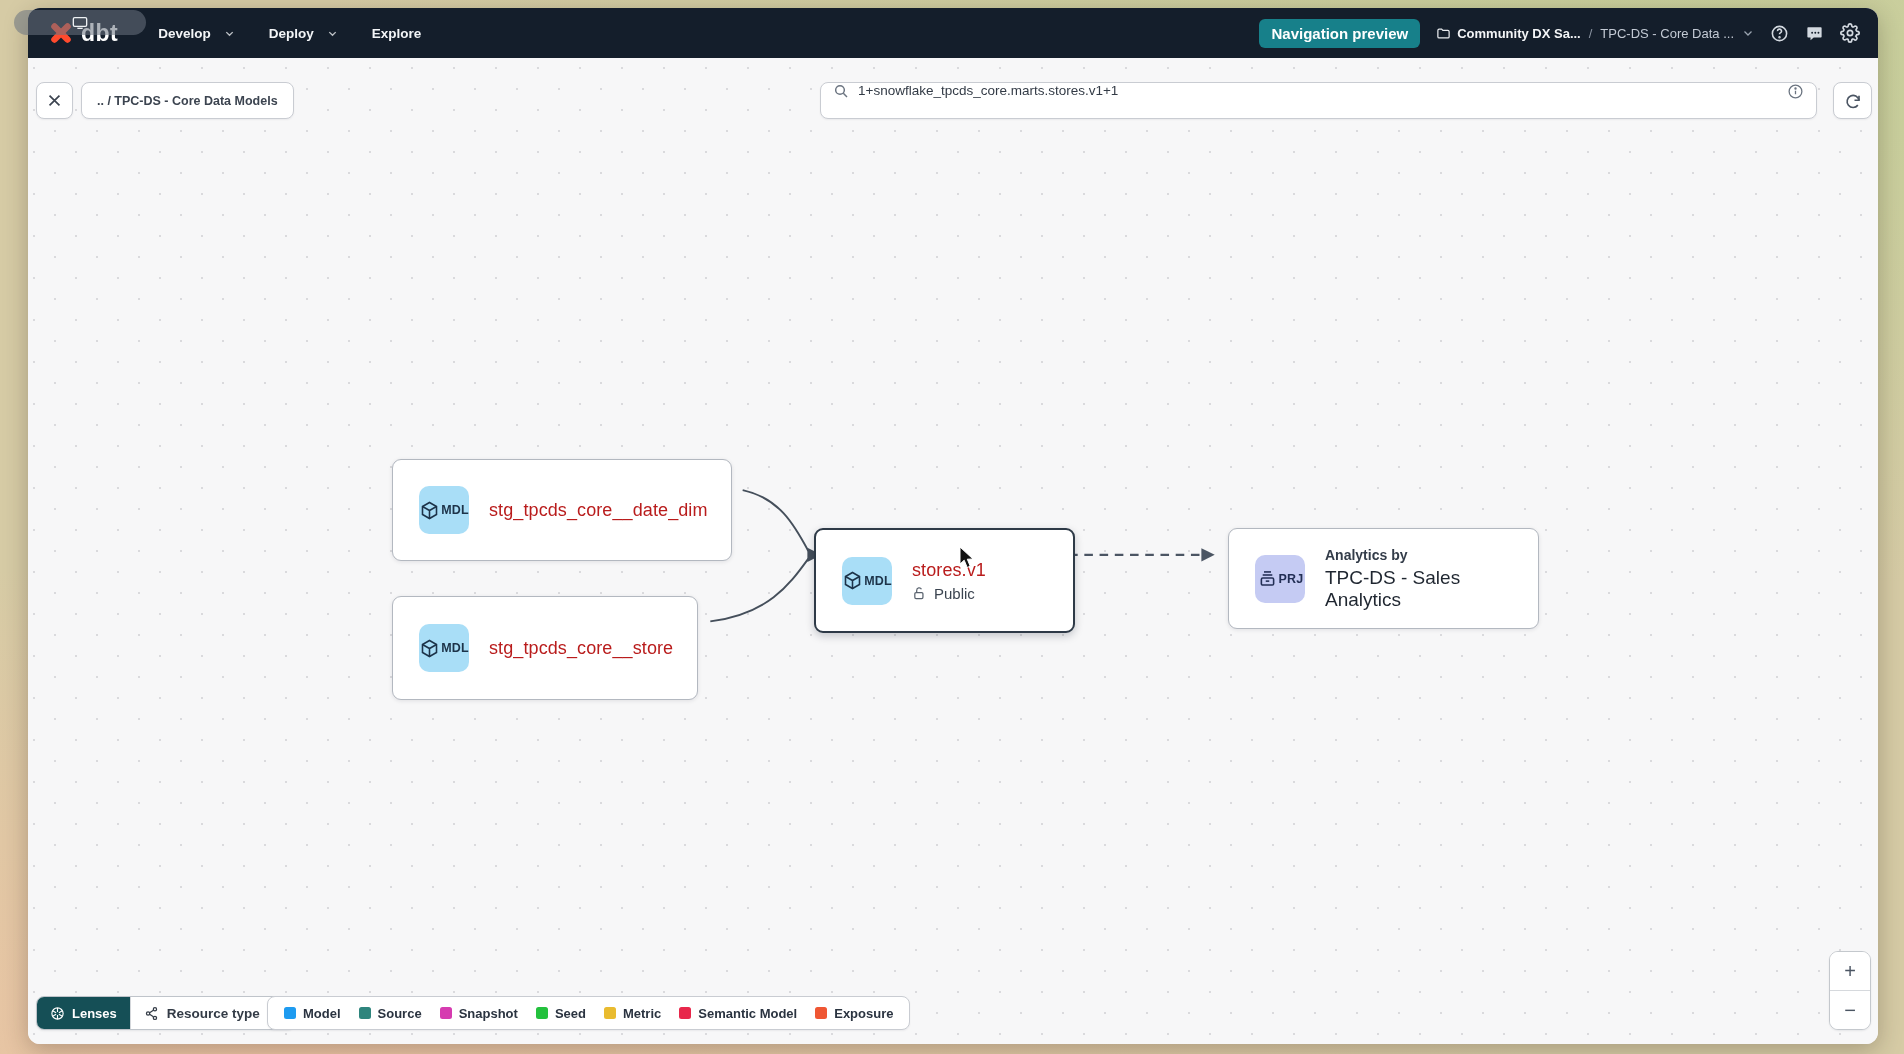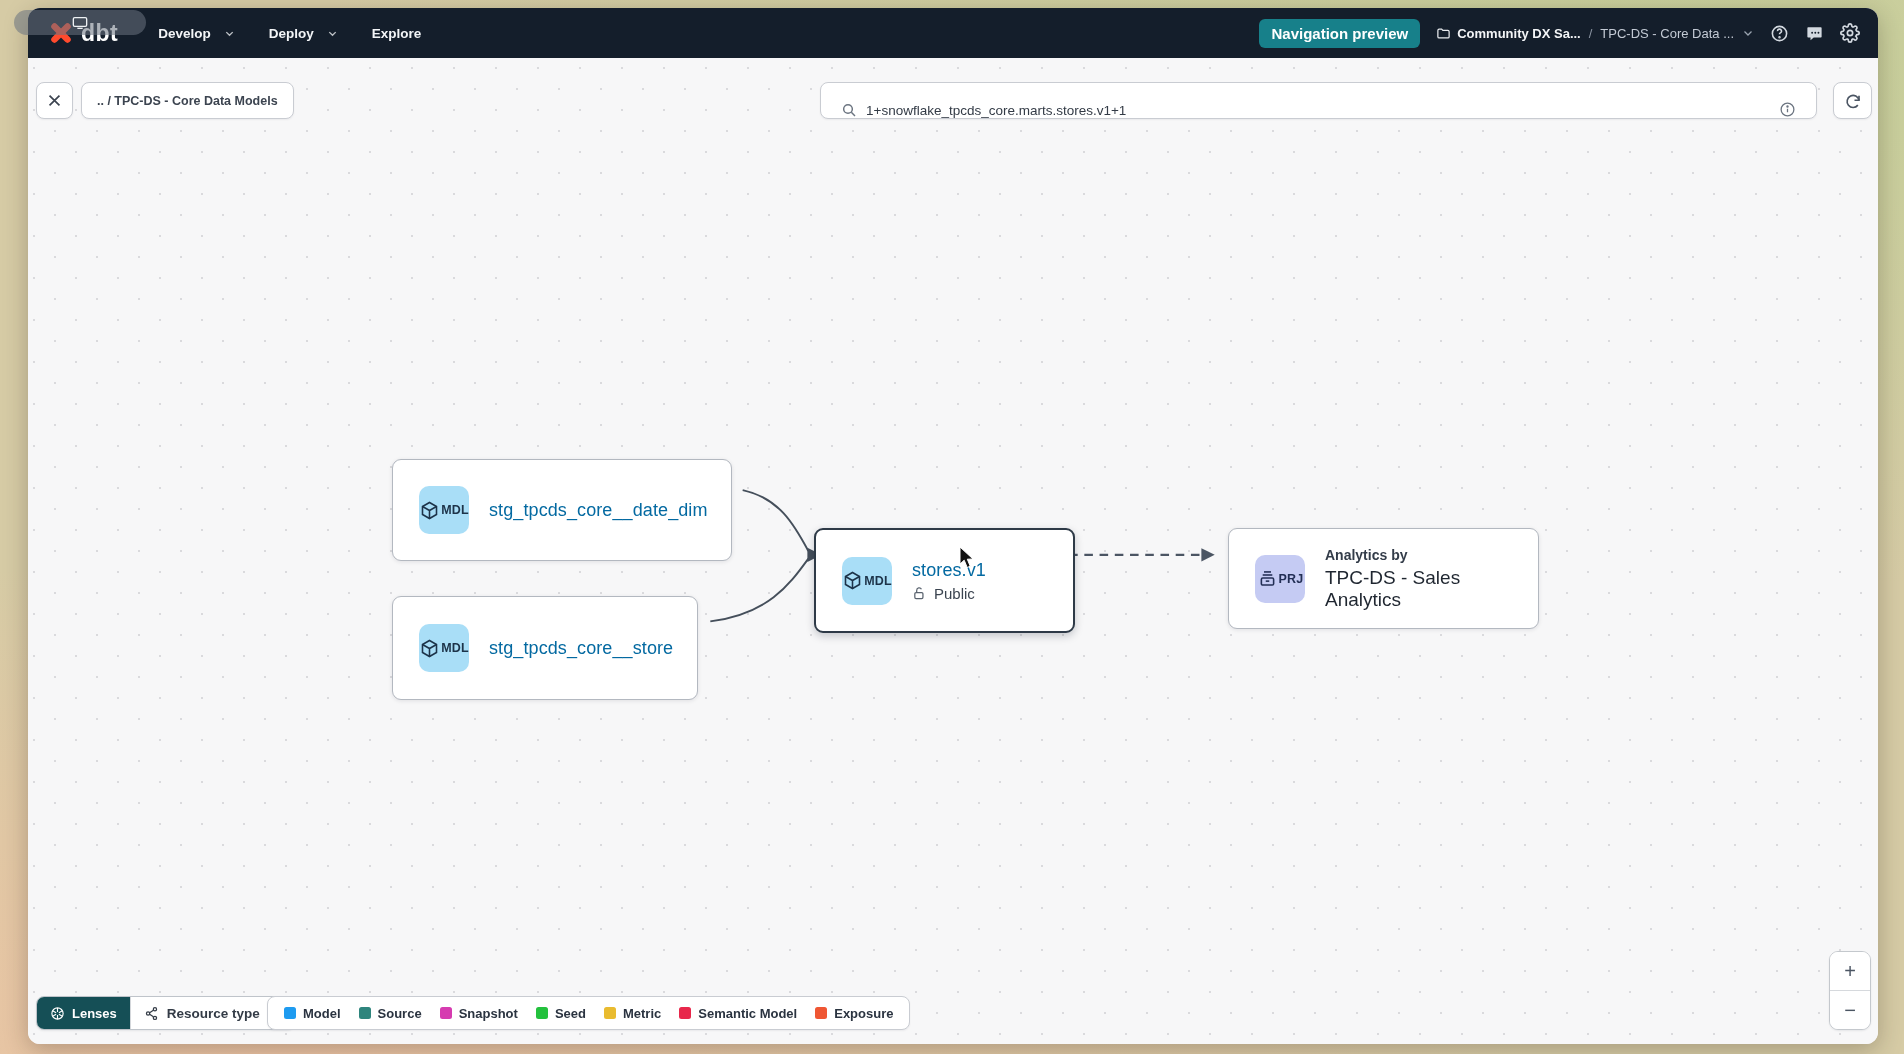--- a/index.html
+++ b/index.html
@@ -54,21 +54,21 @@
     background-position:6px 10px, 27px 31px;
   }
   
   .tool{ position:absolute; background:#fff; border:1px solid #c9ccd2;
     border-radius:8px; box-shadow:0 1px 2px rgba(15,23,42,.06); }
   .close-btn{ left:8px; top:24px; width:37px; height:37px;
     display:flex; align-items:center; justify-content:center; color:#3c4450; cursor:pointer;}
   .path-chip{ left:53px; top:24px; height:37px; display:flex; align-items:center;
     padding:0 15px; font-size:12.5px; font-weight:700; color:#3c4450; cursor:pointer;}
   .search-box{ left:792px; top:24px; width:997px; height:37px;
-    display:flex; align-items:flex-end; padding:0 20px; gap:9px; }
+    display:flex; align-items:flex-start; padding:0 12px; gap:9px; }
   .search-box input{ flex:1; border:none; outline:none; font-size:13.5px;
     color:#333b46; background:transparent; font-family:inherit; }
   .search-box .icon{ color:#6b7480; display:flex; }
   .refresh-btn{ left:1805px; top:24px; width:39px; height:37px;
     display:flex; align-items:center; justify-content:center; color:#4b5563; cursor:pointer;}
   
   .edges{ position:absolute; left:0; top:0; }
   .node{
     position:absolute; background:#fff; border:1px solid #b3b8c0; border-radius:9px;
     display:flex; align-items:center; gap:20px; padding:0 26px;
@@ -76,21 +76,21 @@
   }
   .node.selected{ border:2px solid #2e3a47; box-shadow:0 3px 8px rgba(15,23,42,.22); }
   .badge{
     width:50px; height:48px; border-radius:10px; flex:0 0 auto;
     display:flex; align-items:center; justify-content:center;
     color:#1d3349; gap:1px;
   }
   .badge .badge-label{ font-size:12.5px; font-weight:700; letter-spacing:.2px; }
   .badge-mdl{ background:#a9def7; }
   .badge-prj{ background:#c5cbf3; color:#232f55; }
-  .node-title{ font-size:18px; color:#0369a1; letter-spacing:.1px; }
+  .node-title{ font-size:18px; color:#b91c1c; letter-spacing:.1px; }
   .node-text{ display:flex; flex-direction:column; gap:4px; }
   .node-sub{ display:flex; align-items:center; gap:7px; font-size:15px; color:#3b4450; }
   .node-sub .icon{ color:#5a636f; display:flex; }
   .ref-top{ font-size:14px; color:#333c49; font-weight:600; }
   .ref-title{ font-size:19px; color:#1f2630; }
   
   .lens-group{
     position:absolute; left:8px; bottom:14px; height:34px; display:flex;
     border-radius:8px; overflow:hidden; border:1px solid #bfc4ca;
     box-shadow:0 1px 2px rgba(15,23,42,.08); background:#fff;

